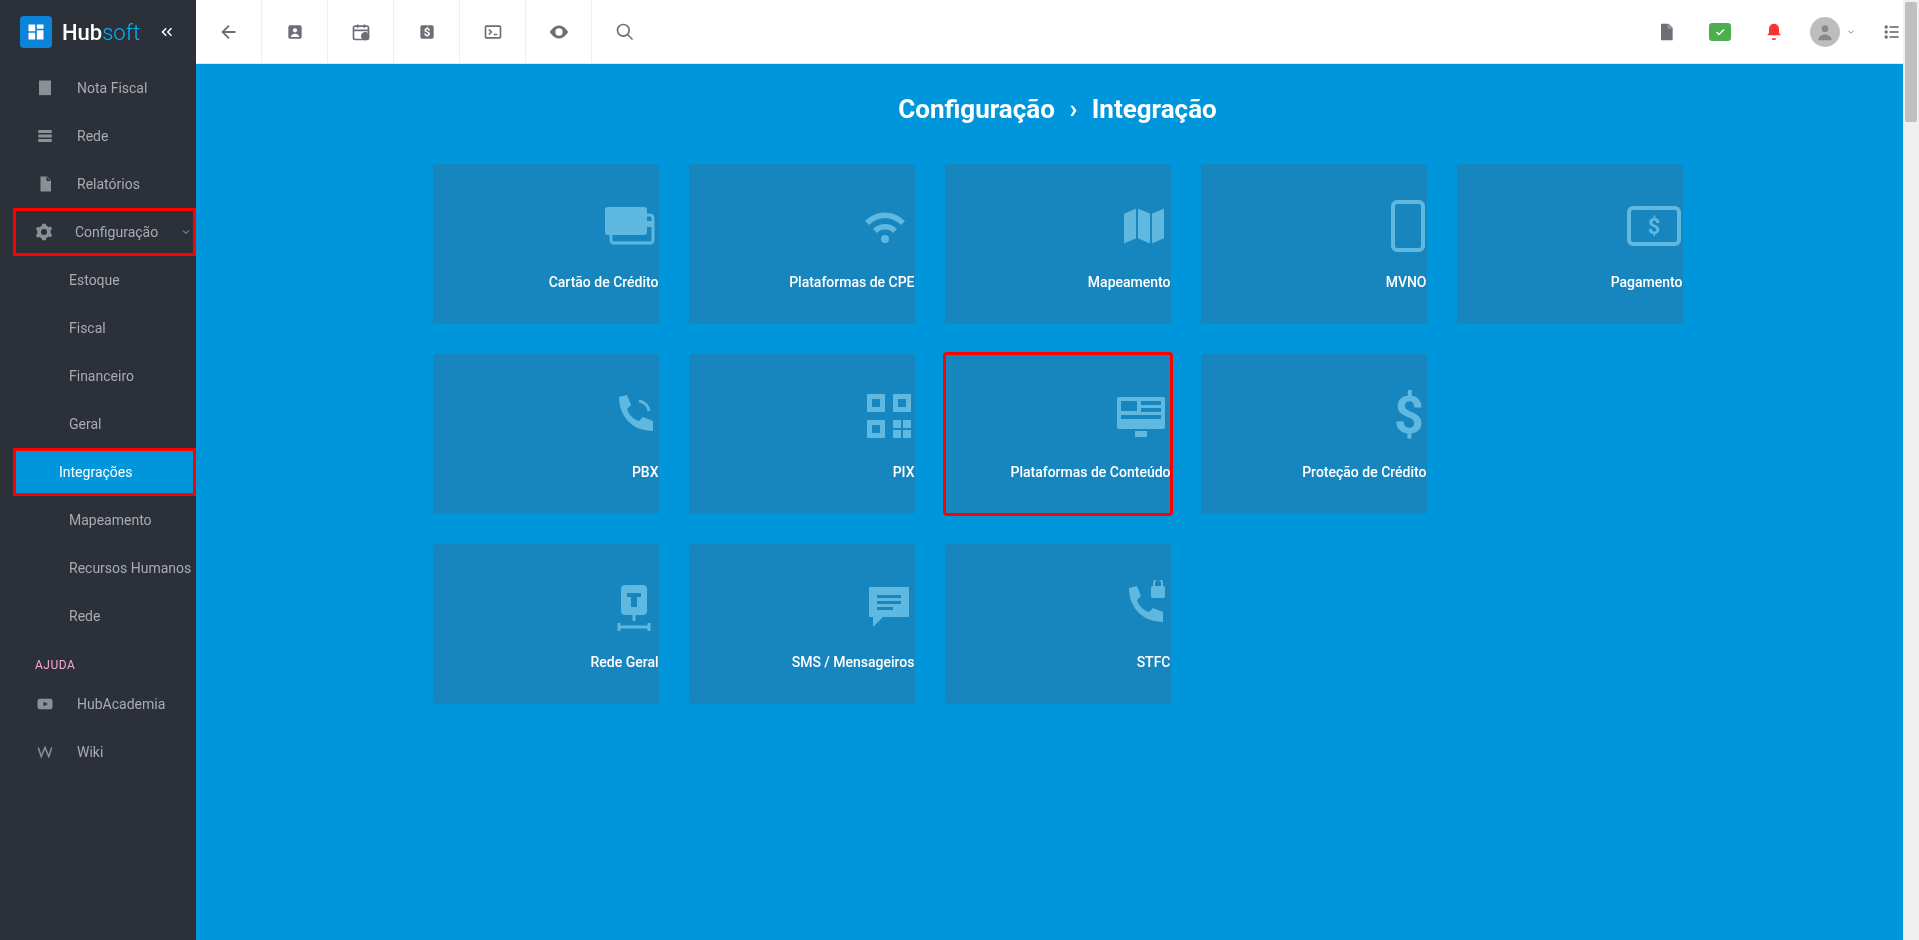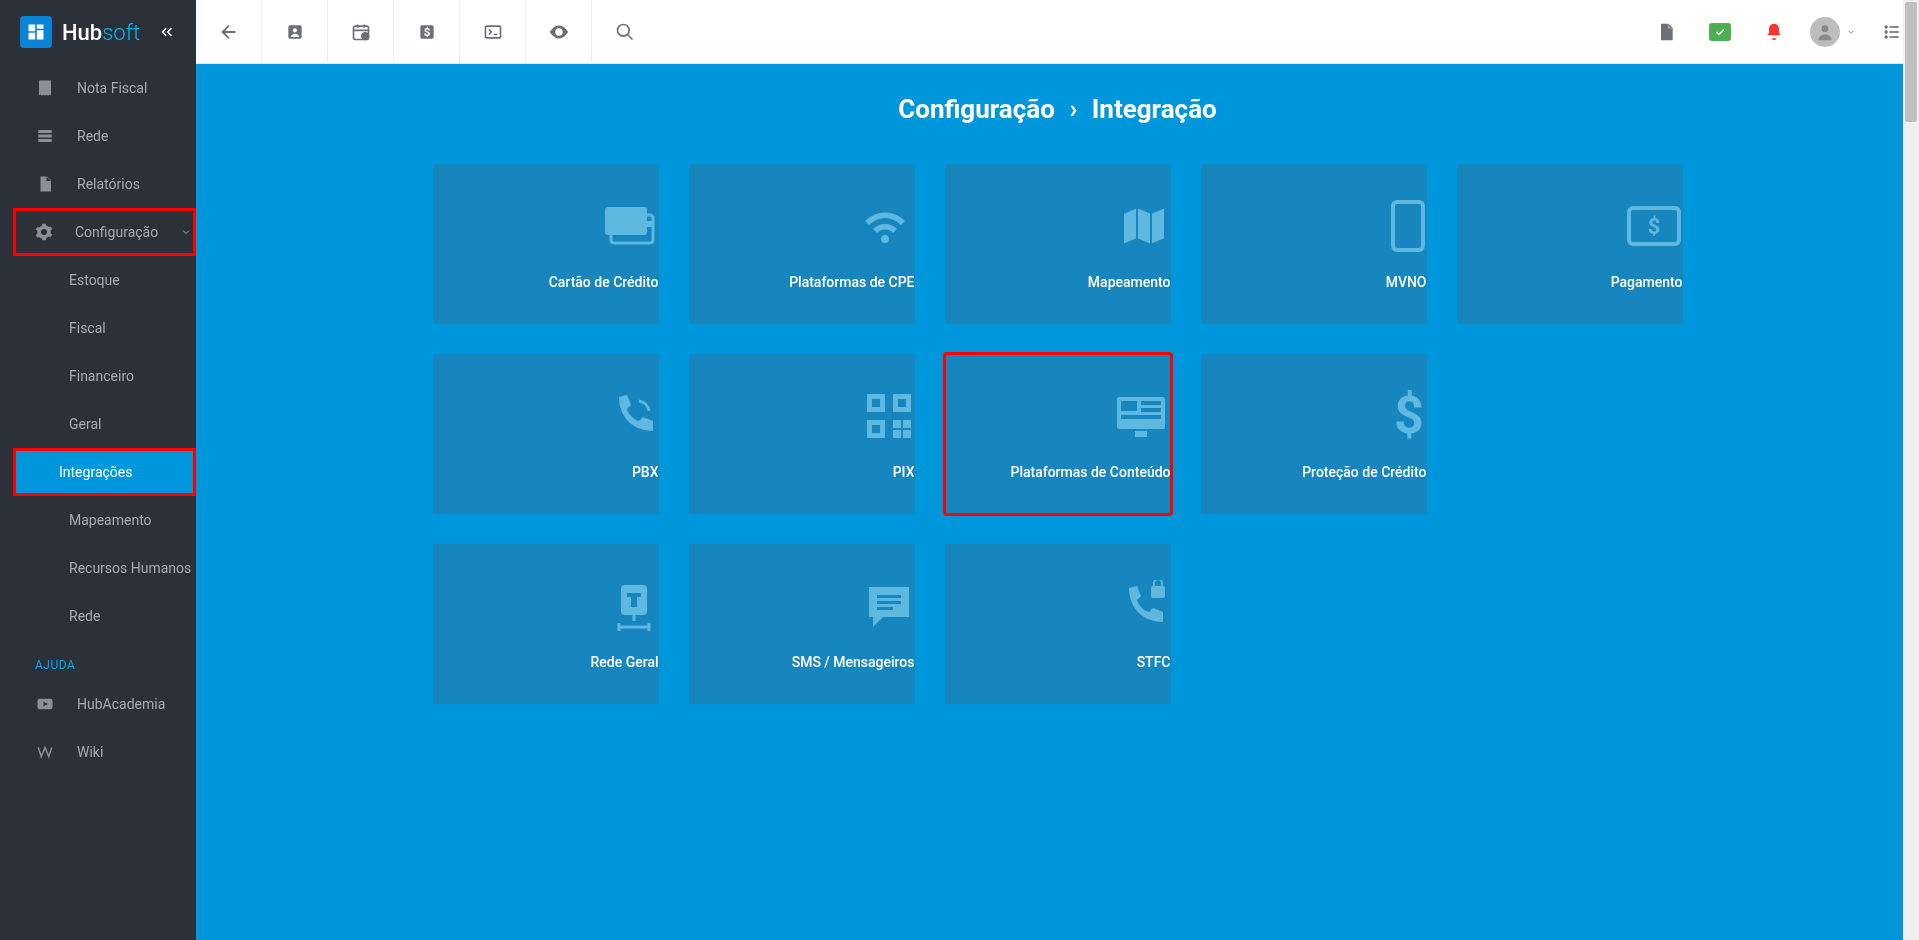--- a/index.html
+++ b/index.html
@@ -13,21 +13,21 @@
 .logo-text { font-size: 22px; font-weight: 500; color: #fff; }
 .logo-text .soft { color: #00b7ff; font-weight: 300; }
 .collapse-btn { margin-left: auto; color: #fff; cursor:pointer; }
 
 .nav { flex: 1; overflow-y: auto; margin-left: 13px; }
 .nav-item { display: flex; align-items: center; height: 48px; padding: 0 22px; gap: 22px; color: #a8abb1; font-size: 14px; cursor: pointer; position: relative; }
 .nav-item .mi { width: 20px; display:flex; justify-content:center; color:#8b8f96; }
 .nav-item .chev { margin-left:auto; }
 .nav-sub { padding-left: 56px; height: 48px; display:flex; align-items:center; font-size:14px; color:#a8abb1; cursor:pointer; }
 .nav-sub.active { background:#0096db; color:#fff;padding-left:46px; }
-.nav-header { padding: 18px 22px 8px; font-size:12px; color:#0ea5e9; letter-spacing:0.5px; }
+.nav-header { padding: 18px 22px 8px; font-size:12px; color:#f9a8d4; letter-spacing:0.5px; }
 
 .highlight-red { outline: 3px solid #ff0000; outline-offset: -3px; }
 
 
 .main { flex:1; display:flex; flex-direction:column; background:#fff; }
 .topbar { height:64px; border-bottom:1px solid #e5e5e5; display:flex; align-items:center; }
 .topbtn { width:66px; height:64px; display:flex; align-items:center; justify-content:center; border-right:1px solid #eee; color:#6b6f76; cursor:pointer; }
 .topbtn.noborder { border-right:none; }
 .top-right { margin-left:auto; display:flex; align-items:center; }
 .top-icon { width:54px; height:64px; display:flex; align-items:center; justify-content:center; color:#6b6f76; cursor:pointer; }

